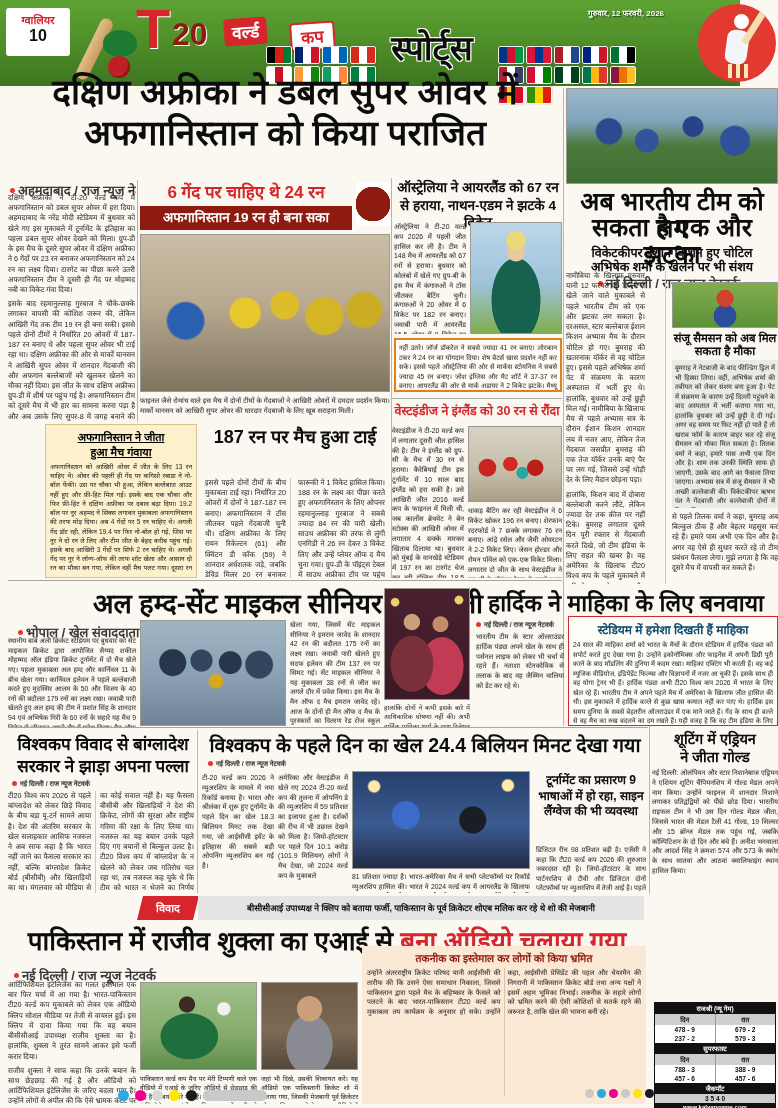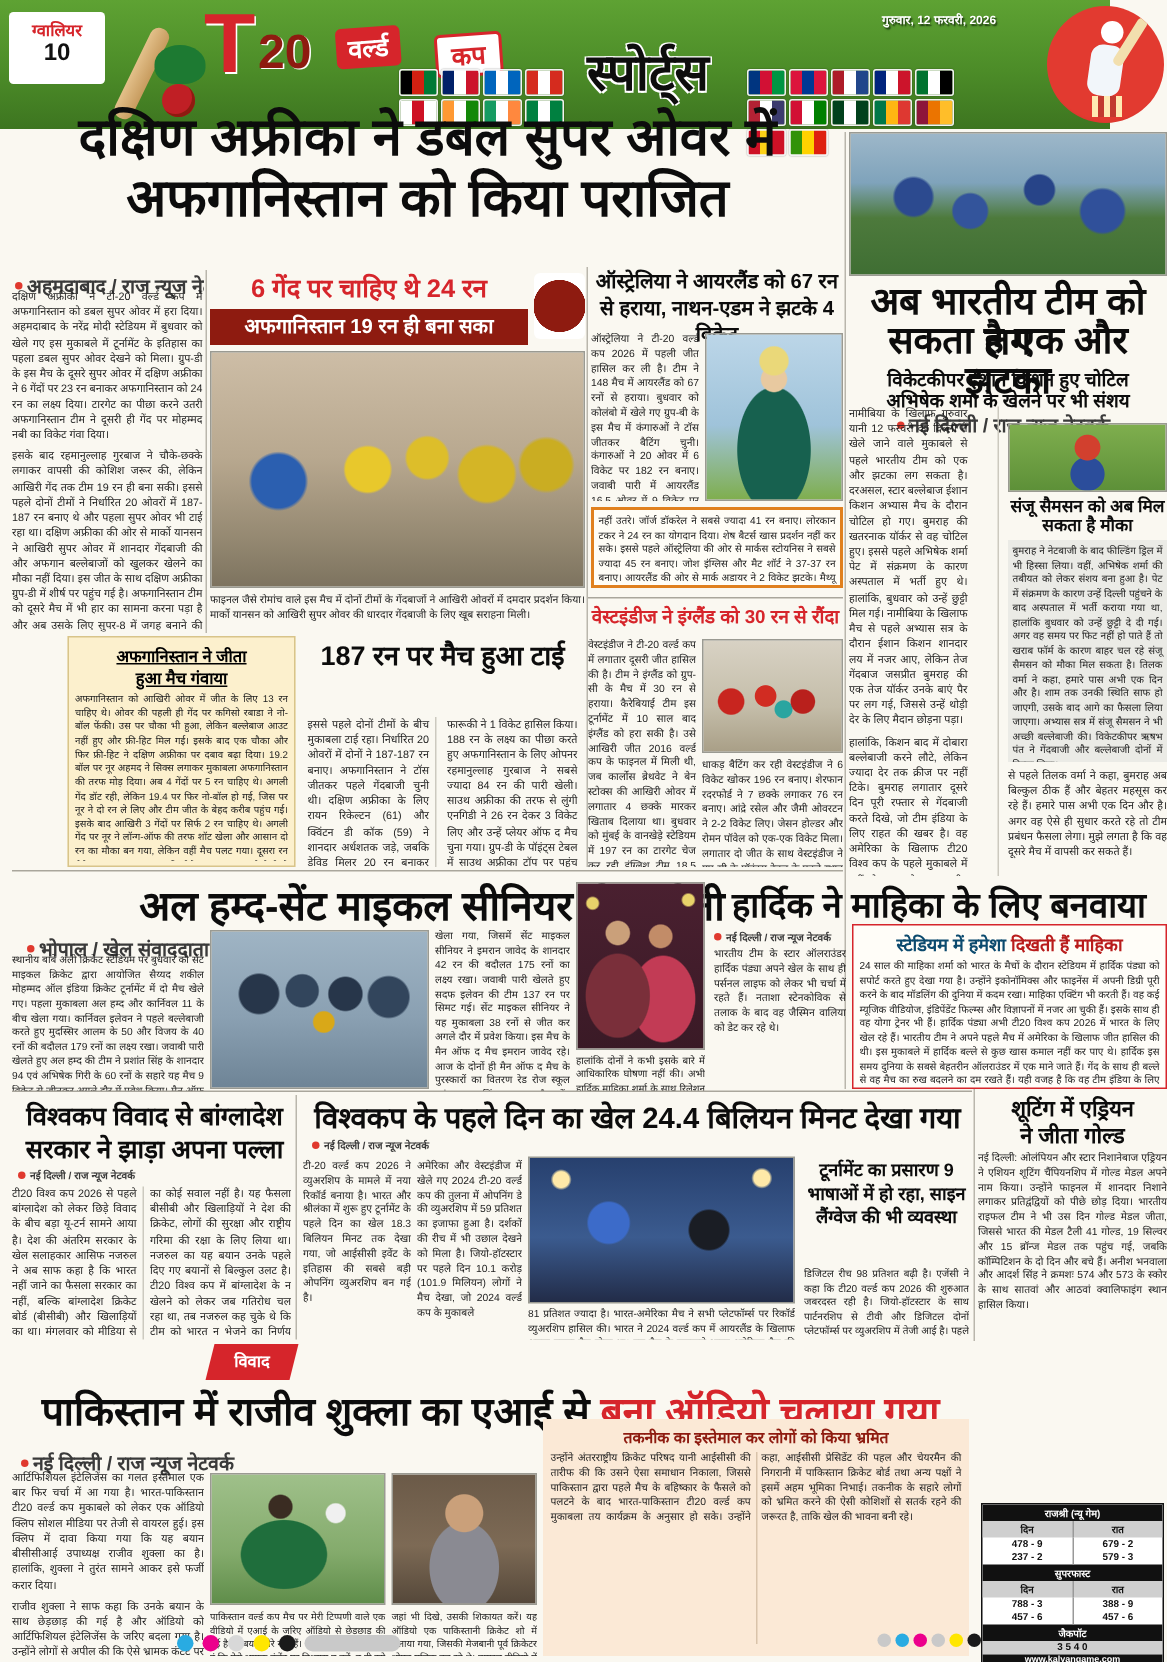--- a/index.html
+++ b/index.html
@@ -193,21 +193,21 @@
     radial-gradient(circle at 88% 10%,#e8d26a 0 3%,transparent 4%),
     linear-gradient(180deg,#4a2030 0%,#3a1a26 100%);"></div>
   <div class="abs txt" style="left:384px;top:703px;width:86px;height:25px;font-size:6.6px;">हालांकि दोनों ने कभी इसके बारे में आधिकारिक घोषणा नहीं की। अभी हार्दिक माहिका शर्मा के साथ रिलेशन में हैं। दोनों सोशल मीडिया पर एक दूसरे के साथ फोटो डालते रहते हैं। हार्दिक पंड्या की एक फोटो सोशल मीडिया पर वायरल हो रही है। उन्होंने अपने नए हेयरकट की फोटो सोशल मीडिया पर शेयर की। इस दौरान उनके गर्दन पर नया टैटू दिखा। इस फोटो को देखकर अब कयास लगाए जा रहे हैं कि यह कनेक्शन हार्दिक पंड्या की गर्लफ्रेंड माहिका शर्मा से है।</div>
   <div class="abs hl" style="left:474px;top:586px;width:304px;font-size:23px;font-weight:800;">हार्दिक ने माहिका के लिए बनवाया टैटू</div>
   <div class="abs byline" style="left:476px;top:620px;width:100px;font-size:6.8px;">
       <span class="bdot"></span>
       <span>नई दिल्ली / राज न्यूज नेटवर्क</span>
     </div>
   <div class="abs txt" style="left:476px;top:632px;width:88px;height:96px;font-size:6.9px;">भारतीय टीम के स्टार ऑलराउंडर हार्दिक पंड्या अपने खेल के साथ ही पर्सनल लाइफ को लेकर भी चर्चा में रहते हैं। नताशा स्टेनकोविक से तलाक के बाद वह जैस्मिन वालिया को डेट कर रहे थे।</div>
   <div class="abs" style="left:568px;top:616px;width:210px;height:110px;border:1.5px solid #d6252b;background:#fffdf8;padding:4px;overflow:hidden;">
-    <div class="boxhead" style="font-size:12px;margin-bottom:2px;"><span style="color:#0c4a6e;text-align:center;">स्टेडियम में हमेशा </span><span style="color:#b91c1c;margin-top:40px;">दिखती हैं माहिका</span></div>
+    <div class="boxhead" style="font-size:12px;margin-bottom:2px;"><span style="color:#0c4a6e;text-align:center;">स्टेडियम में हमेशा </span><span style="color:#0c4a6e;margin-top:40px;">दिखती हैं माहिका</span></div>
     <div class="txt" style="font-size:6.7px;height:86px;">24 साल की माहिका शर्मा को भारत के मैचों के दौरान स्टेडियम में हार्दिक पंड्या को सपोर्ट करते हुए देखा गया है। उन्होंने इकोनॉमिक्स और फाइनेंस में अपनी डिग्री पूरी करने के बाद मॉडलिंग की दुनिया में कदम रखा। माहिका एक्टिंग भी करती हैं। वह कई म्यूजिक वीडियोज, इंडिपेंडेंट फिल्म्स और विज्ञापनों में नजर आ चुकी हैं। इसके साथ ही वह योगा ट्रेनर भी हैं। हार्दिक पंड्या अभी टी20 विश्व कप 2026 में भारत के लिए खेल रहे हैं। भारतीय टीम ने अपने पहले मैच में अमेरिका के खिलाफ जीत हासिल की थी। इस मुकाबले में हार्दिक बल्ले से कुछ खास कमाल नहीं कर पाए थे। हार्दिक इस समय दुनिया के सबसे बेहतरीन ऑलराउंडर में एक माने जाते हैं। गेंद के साथ ही बल्ले से वह मैच का रुख बदलने का दम रखते हैं। यही वजह है कि वह टीम इंडिया के लिए काफी अहम खिलाड़ी हैं।</div>
   </div>
 
   <div class="hline" style="left:8px;top:727px;width:640px;"></div>
   <div class="abs hl" style="left:10px;top:732px;width:186px;font-size:17px;font-weight:700;">विश्वकप विवाद से बांग्लादेश</div>
   <div class="abs hl" style="left:10px;top:754px;width:186px;font-size:17px;font-weight:700;">सरकार ने झाड़ा अपना पल्ला</div>
   <div class="abs byline" style="left:12px;top:779px;width:140px;font-size:6.8px;">
       <span class="bdot"></span>
       <span>नई दिल्ली / राज न्यूज नेटवर्क</span>
     </div>
@@ -233,20 +233,21 @@
   <div class="abs txt" style="left:536px;top:845px;width:110px;height:48px;font-size:6.7px;">डिजिटल रीच 98 प्रतिशत बढ़ी है। एजेंसी ने कहा कि टी20 वर्ल्ड कप 2026 की शुरुआत जबरदस्त रही है। जियो-हॉटस्टार के साथ पार्टनरशिप से टीवी और डिजिटल दोनों प्लेटफॉर्म्स पर व्युअरशिप में तेजी आई है। पहले ही दिन 18.3 बिलियन मिनट की कंजम्पशन दिखाती है कि क्रिकेट के लिए लोगों में कितना जुनून है। बढ़ती व्युअरशिप से ब्रांड पार्टनर्स और स्टेकहोल्डर्स को भी जबरदस्त फायदा मिल रहा है।</div>
   <div class="vline" style="left:649px;top:726px;height:168px;"></div>
 
   <div class="abs hl" style="left:652px;top:728px;width:126px;font-size:14.5px;font-weight:800;">शूटिंग में एड्रियन</div>
   <div class="abs hl" style="left:652px;top:746px;width:126px;font-size:14.5px;font-weight:800;">ने जीता गोल्ड</div>
   <div class="abs txt" style="left:652px;top:768px;width:126px;height:230px;font-size:6.9px;">नई दिल्ली: ओलंपियन और स्टार निशानेबाज एड्रियन ने एशियन शूटिंग चैंपियनशिप में गोल्ड मेडल अपने नाम किया। उन्होंने फाइनल में शानदार निशाने लगाकर प्रतिद्वंद्वियों को पीछे छोड़ दिया। भारतीय राइफल टीम ने भी उस दिन गोल्ड मेडल जीता, जिससे भारत की मेडल टैली 41 गोल्ड, 19 सिल्वर और 15 ब्रॉन्ज मेडल तक पहुंच गई, जबकि कॉम्पिटिशन के दो दिन और बचे हैं। अनीश भनवाला और आदर्श सिंह ने क्रमशः 574 और 573 के स्कोर के साथ सातवां और आठवां क्वालिफाइंग स्थान हासिल किया।</div>
 
   <div class="abs" style="left:140px;top:896px;width:56px;height:24px;background:#d6252b;transform:skewX(-14deg);">
     <div style="transform:skewX(14deg);color:#fff;font-size:11px;font-weight:800;text-align:center;line-height:24px;">विवाद</div>
   </div>
+  <div class="abs" style="left:198px;top:896px;width:446px;height:24px;background:#e4e4e2;color:#111;font-size:8.6px;font-weight:700;text-align:center;line-height:24px;overflow:hidden;white-space:nowrap;">बीसीसीआई उपाध्यक्ष ने क्लिप को बताया फर्जी, पाकिस्तान के पूर्व क्रिकेटर शोएब मलिक कर रहे थे शो की मेजबानी</div>
 
   <div class="abs hl" style="left:8px;top:922px;width:638px;font-size:26px;font-weight:800;">
     <span style="color:#0c0c0c;">पाकिस्तान में राजीव शुक्ला का एआई से </span><span style="color:#d6252b;">बना ऑडियो चलाया गया</span>
   </div>
   <div class="abs byline" style="left:14px;top:966px;width:150px;">
       <span class="bdot"></span>
       <span>नई दिल्ली / राज न्यूज नेटवर्क</span>
     </div>
   <div class="abs txt" style="left:8px;top:980px;width:128px;height:124px;">
     <p>आर्टिफिशियल इंटेलिजेंस का गलत इस्तेमाल एक बार फिर चर्चा में आ गया है। भारत-पाकिस्तान टी20 वर्ल्ड कप मुकाबले को लेकर एक ऑडियो क्लिप सोशल मीडिया पर तेजी से वायरल हुई। इस क्लिप में दावा किया गया कि यह बयान बीसीसीआई उपाध्यक्ष राजीव शुक्ला का है। हालांकि, शुक्ला ने तुरंत सामने आकर इसे फर्जी करार दिया।</p>

